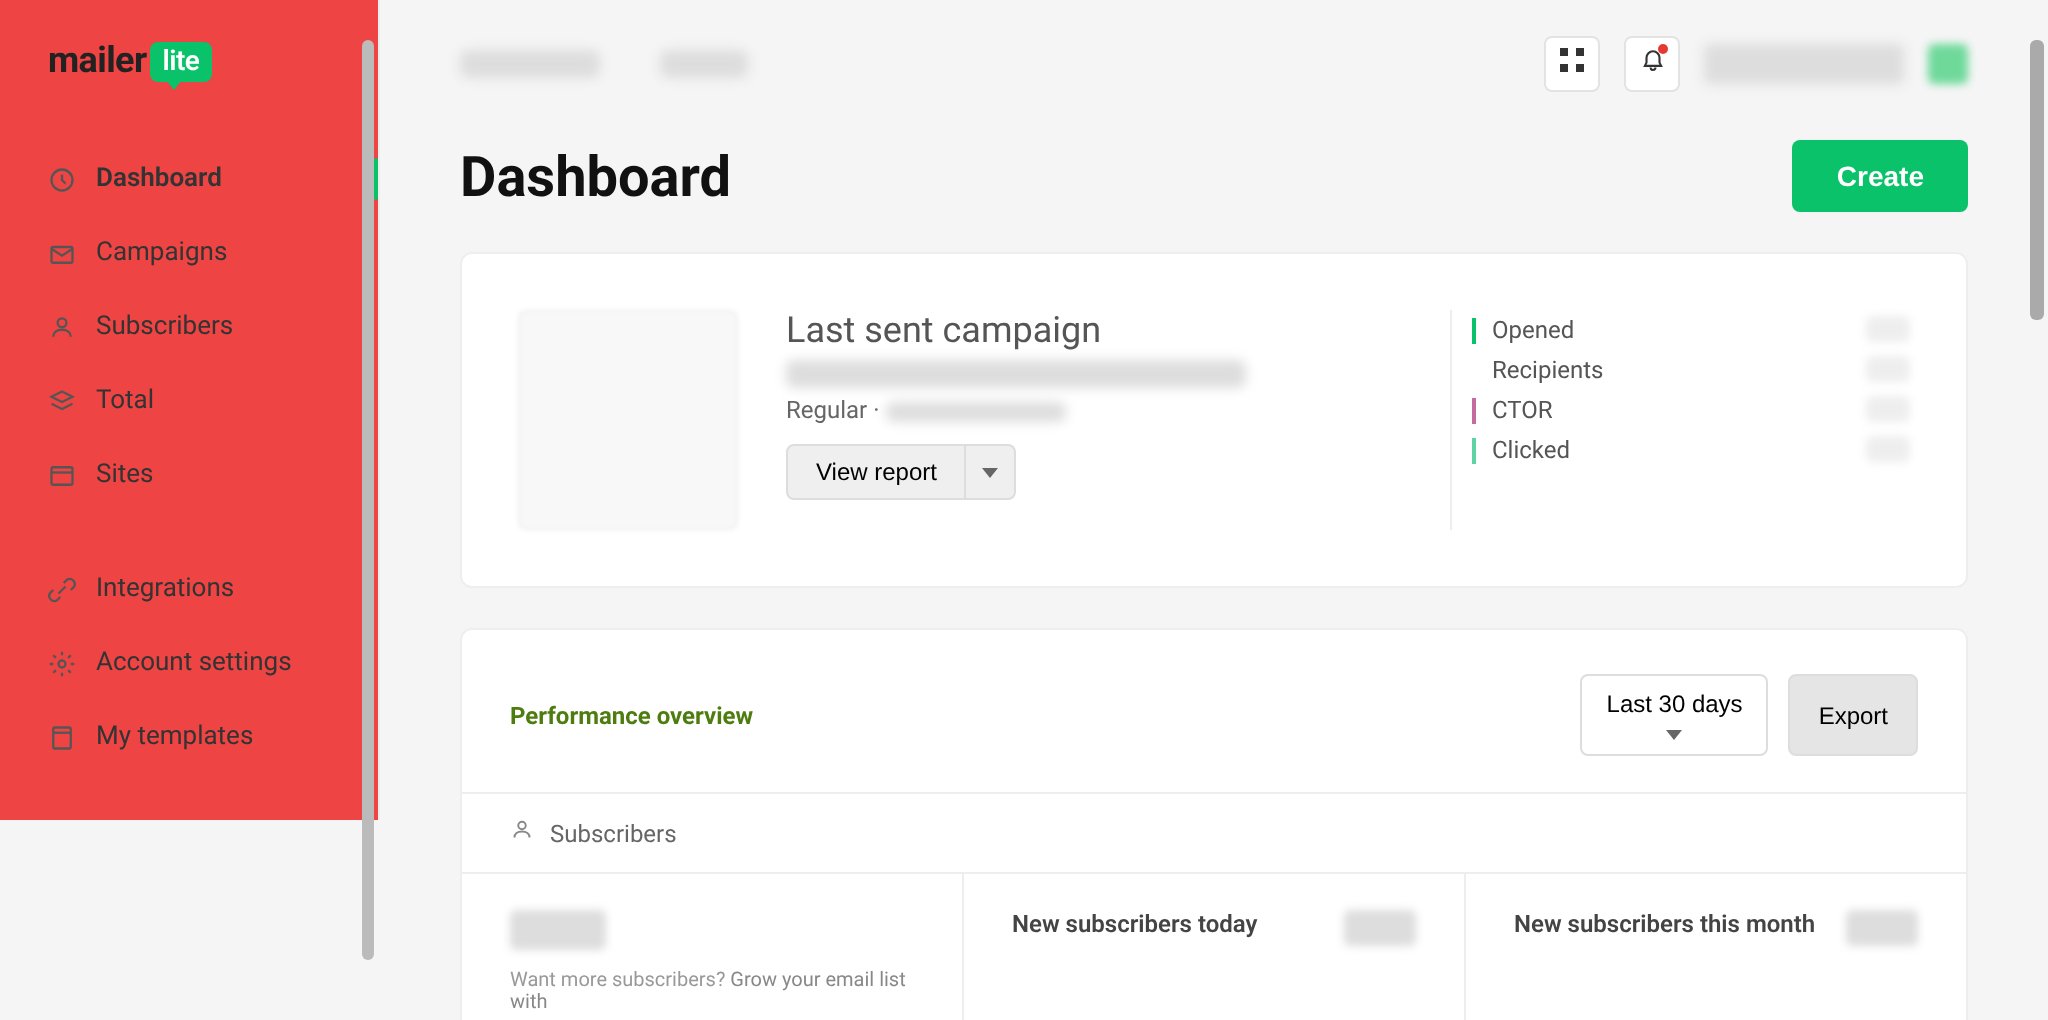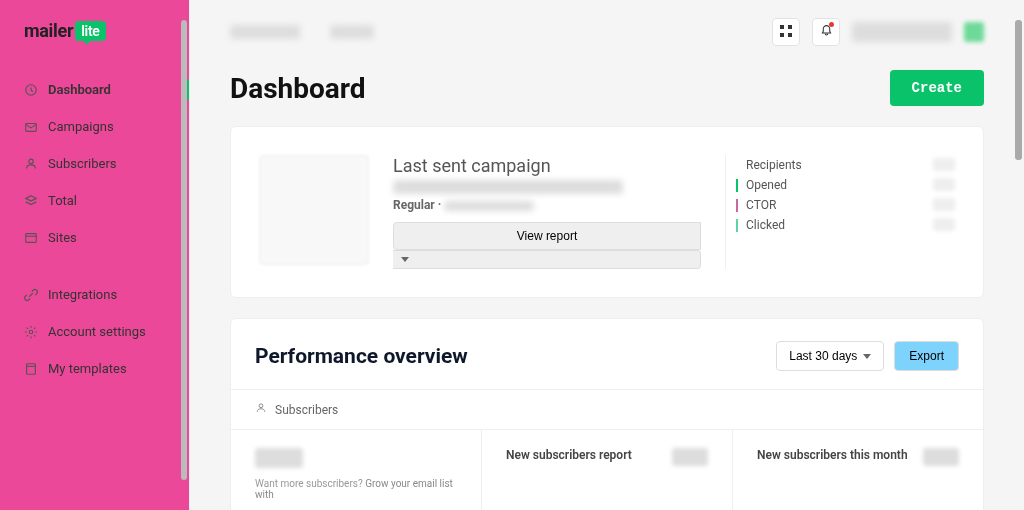--- a/index.html
+++ b/index.html
@@ -8,22 +8,22 @@
       background: #f5f5f5;
       width: 1024px;
       height: 510px;
       overflow: hidden;
       display: flex;
       color: #333;
       font-size: 13px;
     }
     .sidebar {
       width: 190px;
-      background: #ec4899;
-      height: 510px;
+      background: #ef4444;
+      height: 410px;
       padding-top: 20px;
       border-right: 1px solid #eee;
       position: relative;
     }
     .sidebar-scroll-thumb {
       position: absolute;
       right: 2px;
       top: 20px;
       width: 6px;
       height: 460px;
@@ -160,21 +160,20 @@
     }
     .create-btn {
       background: #09c269;
       color: #fff;
       border: none;
       padding: 10px 22px;
       border-radius: 4px;
       font-weight: 600;
       cursor: pointer;
       font-size: 14px;
-      font-family: Liberation Mono, monospace;
     }
     .card {
       background: #fff;
       margin: 0 40px 20px 40px;
       border-radius: 6px;
       border: 1px solid #eee;
     }
     .campaign-card {
       display: flex;
       padding: 28px;
@@ -193,25 +192,23 @@
     }
     .info-label {
       font-size: 18px;
       color: #555;
       margin-bottom: 4px;
     }
     .info-sub {
       font-size: 12px;
       color: #666;
       margin-bottom: 10px;
-      font-weight: bold;
     }
     .report-btn-group {
       display: flex;
-      flex-direction: column;
     }
     .report-btn {
       background: #efefef;
       border: 1px solid #ddd;
       padding: 6px 14px;
       font-size: 12px;
       cursor: pointer;
       border-radius: 4px 0 0 4px;
     }
     .report-dropdown {
@@ -250,40 +247,41 @@
     .stat-label { color: #555; }
     .stat-val { background: #eee; width: 22px; height: 13px; border-radius: 3px; filter: blur(2px);}
     .perf-header {
       display: flex;
       justify-content: space-between;
       align-items: center;
       padding: 22px 24px 18px 24px;
     }
     .perf-title {
       font-weight: 700;
-      font-size: 21px;
-      color: #0f172a;
+      font-size: 12px;
+      color: #4d7c0f;
     }
     .perf-controls {
       display: flex;
       gap: 10px;
     }
     .range-btn {
       background: #fff;
       border: 1px solid #ddd;
       padding: 7px 12px;
       border-radius: 4px;
       font-size: 12px;
       cursor: pointer;
       display: flex;
       align-items: center;
       gap: 6px;
+      flex-direction: column;
     }
     .export-btn {
-      background: #7dd3fc;
+      background: #e5e5e5;
       border: 1px solid #ddd;
       padding: 7px 14px;
       border-radius: 4px;
       font-size: 12px;
       cursor: pointer;
     }
     .subsection {
       padding: 12px 24px;
       border-top: 1px solid #eee;
       display: flex;
@@ -452,26 +450,26 @@
         <span class="blur-box" style="display:inline-block;width:90px;height:10px;vertical-align:middle"></span>
       </div>
       <div class="report-btn-group">
         <button class="report-btn">View report</button>
         <button class="report-dropdown">
             <span class="chev"></span>
           </button>
       </div>
     </div>
     <div class="stats-col">
+      <div class="stat-row opened">
+        <span class="stat-label">Opened</span>
+        <span class="stat-val"></span>
+      </div>
       <div class="stat-row">
         <span class="stat-label">Recipients</span>
-        <span class="stat-val"></span>
-      </div>
-      <div class="stat-row opened">
-        <span class="stat-label">Opened</span>
         <span class="stat-val"></span>
       </div>
       <div class="stat-row ctor">
         <span class="stat-label">CTOR</span>
         <span class="stat-val"></span>
       </div>
       <div class="stat-row clicked">
         <span class="stat-label">Clicked</span>
         <span class="stat-val"></span>
       </div>
@@ -500,21 +498,21 @@
 
     <div class="metrics-row">
       <div class="metric-cell">
         <div class="metric-val-blur" style="width:48px;height:20px;margin-bottom:10px"></div>
         <div class="hint-text">
           <span>Want more subscribers?</span>
           <span style="color:#888">Grow your email list with</span>
         </div>
       </div>
       <div class="metric-cell" style="display:flex;justify-content:space-between;align-items:flex-start">
-        <div class="metric-label">New subscribers report</div>
+        <div class="metric-label">New subscribers today</div>
         <div class="metric-val-blur"></div>
       </div>
       <div class="metric-cell" style="display:flex;justify-content:space-between;align-items:flex-start">
         <div class="metric-label">New subscribers this month</div>
         <div class="metric-val-blur"></div>
       </div>
     </div>
   </div>
 
   <div class="main-scroll-thumb"></div>

